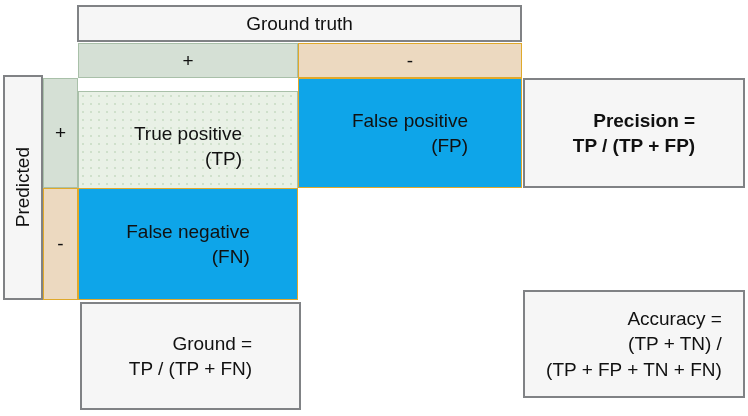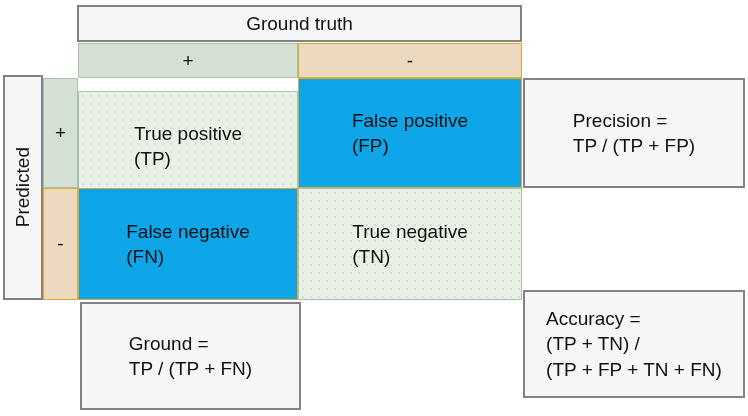--- a/index.html
+++ b/index.html
@@ -17,21 +17,21 @@
     height: 416px;
     background: #ffffff;
     overflow: hidden;
   }
   .box {
     position: absolute;
     box-sizing: border-box;
     display: flex;
     align-items: center;
     justify-content: center;
-    text-align: left;
+    text-align: right;
     line-height: 1.32;
     white-space: pre-line;
   }
 
   
   .plain {
     background: #f6f6f6;
     border: 2px solid #808285;
     font-size: 19px;
     color: #111111;
@@ -95,24 +95,22 @@
 
   <div class="box cell cell-green" style="left:78px; top:78px; width:220px; height:110px;margin-top:13px;">True positive
 (TP)</div>
 
   <div class="box cell cell-orange" style="left:298px; top:78px; width:224px; height:110px;">False positive
 (FP)</div>
 
   <div class="box cell cell-orange" style="left:78px; top:188px; width:220px; height:112px;">False negative
 (FN)</div>
 
-  <div class="box cell cell-green" style="left:298px; top:188px; width:224px; height:112px;">True negative
-(TN)</div>
 
-  <div class="box plain" style="left:523px; top:78px; width:222px; height:110px;">Precision =
+  <div class="box plain" style="left:523px; top:78px; width:222px; height:110px;font-weight:bold;">Precision =
 TP / (TP + FP)</div>
 
   <div class="box plain" style="left:80px; top:302px; width:221px; height:108px;">Ground =
 TP / (TP + FN)</div>
 
   <div class="box plain" style="left:523px; top:290px; width:222px; height:108px;">Accuracy =
 (TP + TN) /
 (TP + FP + TN + FN)</div>
 
 </div>

